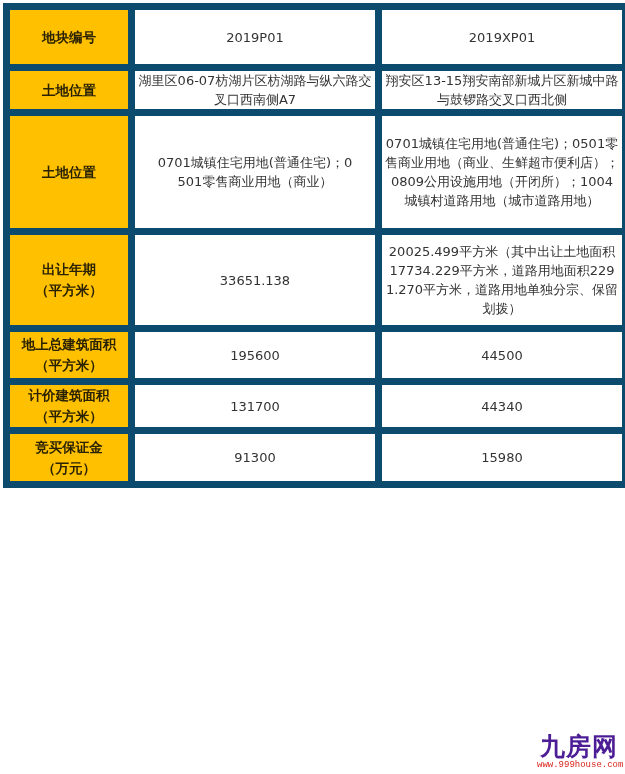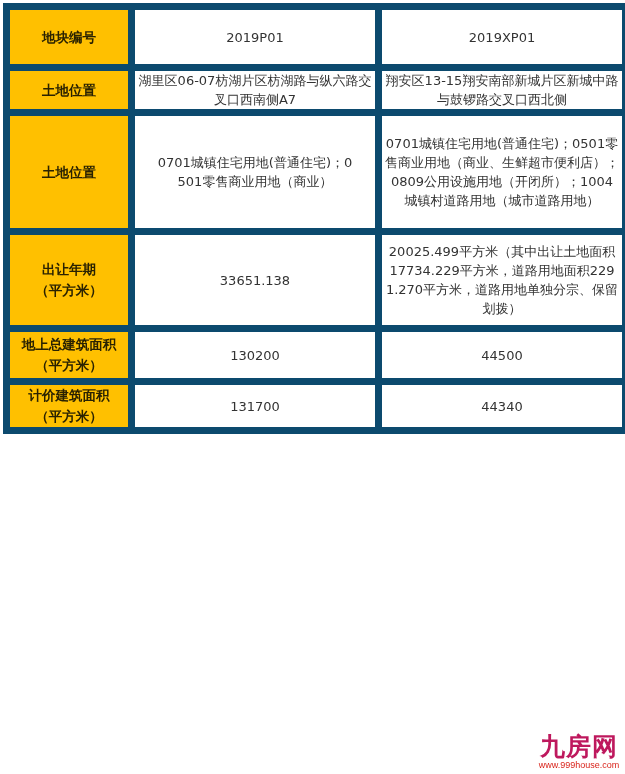--- a/index.html
+++ b/index.html
@@ -21,24 +21,24 @@
       background: #FFC000; color: #2a2200;
       font-weight: bold; font-size: 13.5px; line-height: 21px;
     }
     col.c0 { width: 125px; }
     col.c1 { width: 247px; }
     col.c2 { width: 247px; }
     .watermark {
       position: absolute; right: 4px; bottom: 3px; width: 84px;
       text-align: center;
     }
-    .wm-logo { color: #be185d; font-weight: bold; font-size: 25px; line-height: 26px;
+    .wm-logo { color: #4c1d95; font-weight: bold; font-size: 25px; line-height: 26px;
                letter-spacing: 1px; font-family: "DejaVu Serif", serif; }
     .wm-url { color: #d9241b; font-size: 9px; line-height: 11px;
-              font-family: Liberation Sans, sans-serif; }
+              font-family: Liberation Mono, monospace; }
   </style>
 </head>
 <body>
 
 <table class="land">
   <colgroup>
       <col class="c0">
       <col class="c1">
       <col class="c2">
     </colgroup>
@@ -59,27 +59,32 @@
       <td style="padding:0 22px">0701城镇住宅用地(普通住宅)；0501零售商业用地（商业）</td>
       <td>0701城镇住宅用地(普通住宅)；0501零售商业用地（商业、生鲜超市便利店）；0809公用设施用地（开闭所）；1004城镇村道路用地（城市道路用地）</td>
     </tr>
     <tr style="height:97px">
       <td class="lbl"><span>出让年期</span><br><span>（平方米）</span></td>
       <td>33651.138</td>
       <td>20025.499平方米（其中出让土地面积17734.229平方米，道路用地面积2291.270平方米，道路用地单独分宗、保留划拨）</td>
     </tr>
     <tr style="height:53px">
       <td class="lbl"><span>地上总建筑面积</span><br><span>（平方米）</span></td>
-      <td>130200</td>
+      <td>195600</td>
       <td>44500</td>
     </tr>
     <tr style="height:41px">
       <td class="lbl"><span>计价建筑面积</span><br><span>（平方米）</span></td>
       <td>131700</td>
       <td>44340</td>
+    </tr>
+    <tr style="height:54px">
+      <td class="lbl"><span>竞买保证金</span><br><span>（万元）</span></td>
+      <td>91300</td>
+      <td>15980</td>
     </tr>
   </tbody>
 </table>
 
 <div class="watermark">
   <div class="wm-logo">九房网</div>
   <div class="wm-url">www.999house.com</div>
 </div>
 
 </body></html>

